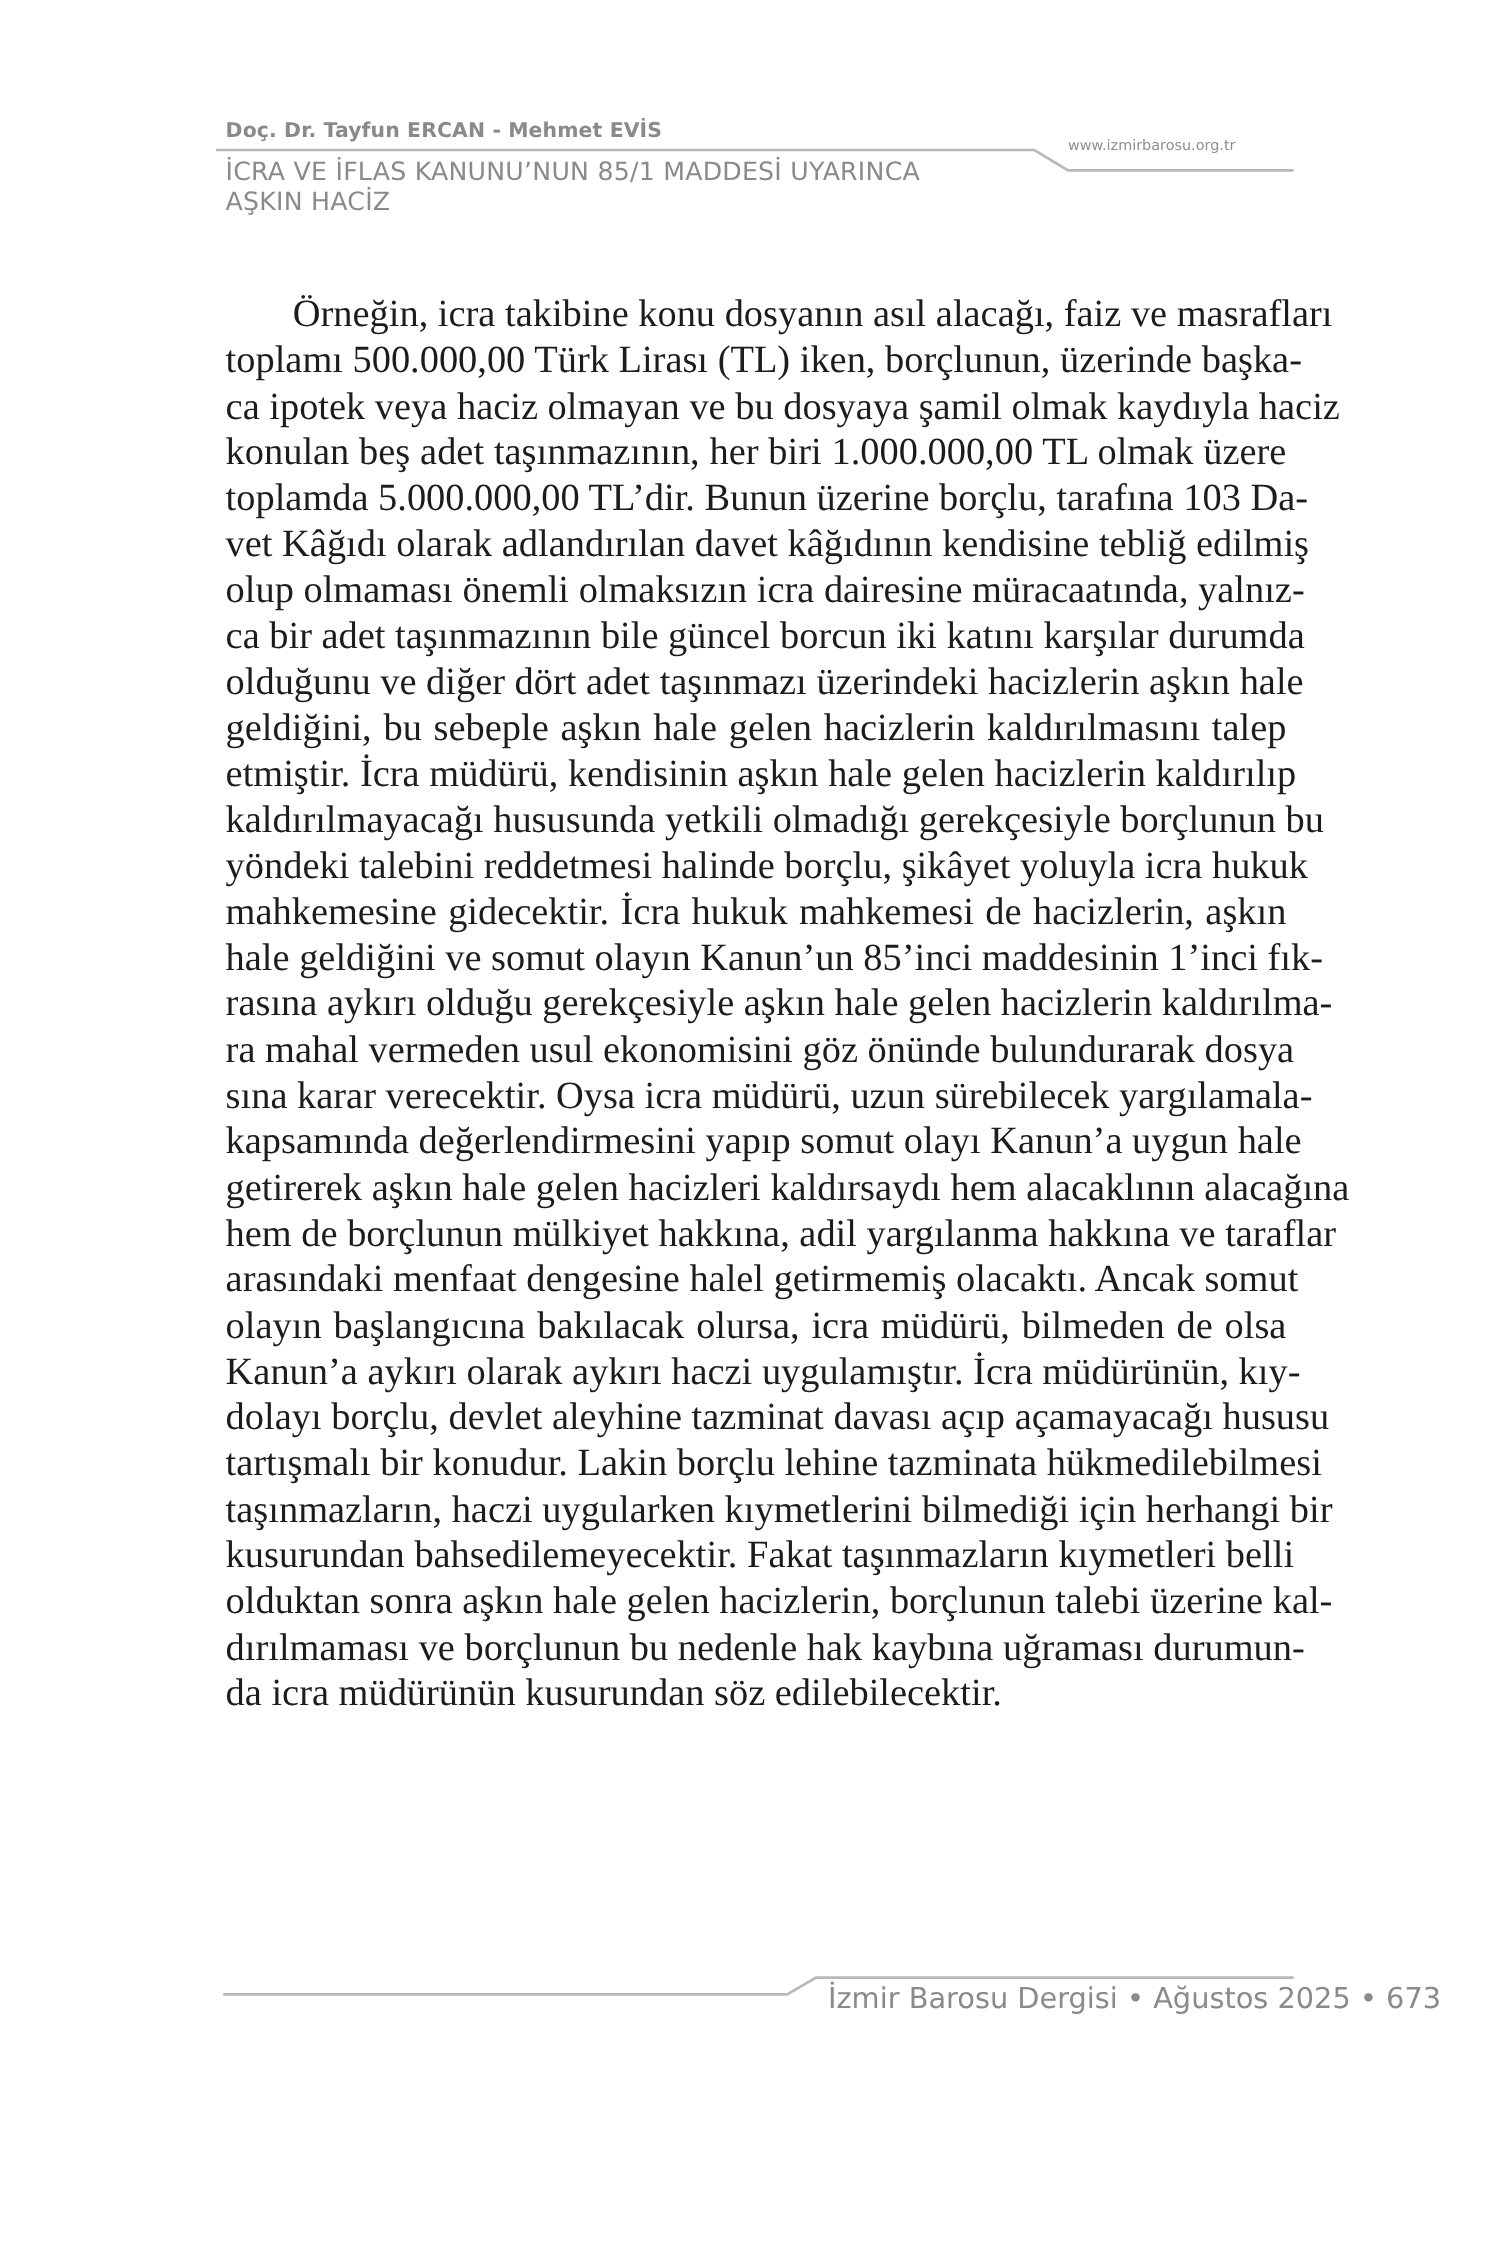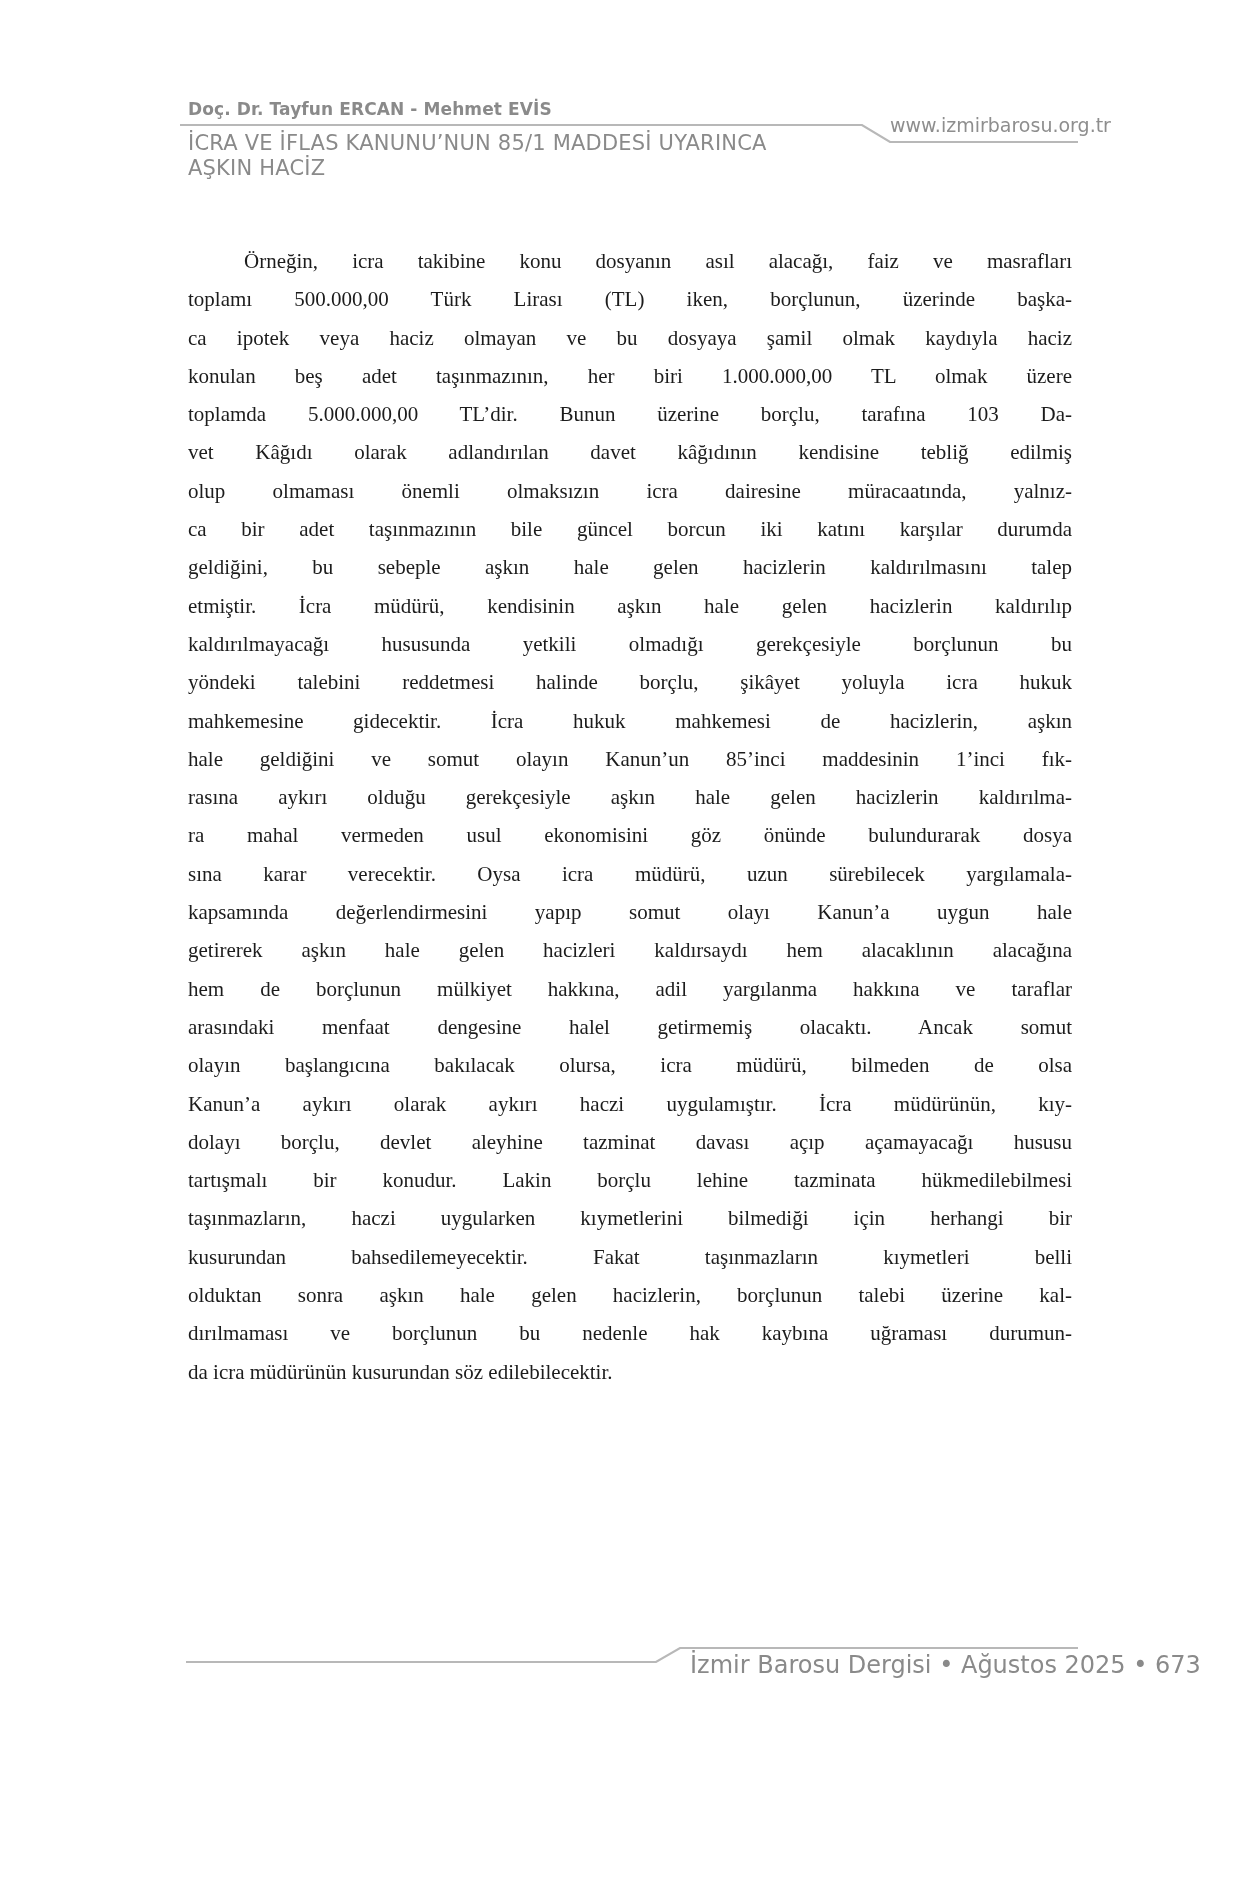--- a/index.html
+++ b/index.html
@@ -11,28 +11,28 @@
     font-family: "DejaVu Sans", sans-serif; font-weight: bold;
     font-size: 17px; color: #8a8a8a; letter-spacing: 0.1px; white-space: nowrap;
   }
   .hdr-title {
     position: absolute; left: 188px; top: 131px; width: 640px;
     font-family: "DejaVu Sans", sans-serif; font-weight: normal;
     font-size: 21px; line-height: 25px; color: #8a8a8a; letter-spacing: 0.2px;
   }
   .hdr-url {
     position: absolute; left: 890px; top: 114px;
-    font-family: "DejaVu Sans", sans-serif; font-size: 19px; color: #8e8e8e; white-space: nowrap;
+    font-family: "DejaVu Sans", sans-serif; font-size: 12px; color: #8e8e8e; white-space: nowrap;
   }
   .rule { position: absolute; left: 0; top: 0; width: 1260px; height: 1890px; pointer-events: none; }
 
   .body-text {
     position: absolute; left: 188px; top: 242px; width: 884px;
     font-family: "Liberation Serif", "DejaVu Serif", serif;
-    font-size: 21px; line-height: 38.3px; color: #1c1c1c;
+    font-size: 32px; line-height: 38.3px; color: #1c1c1c;
     text-align: justify; hyphens: manual;
   }
   .body-text .line { display: block; text-align: justify; text-align-last: justify; white-space: nowrap; height: 38.3px; overflow: visible; }
   .body-text .line.first { text-indent: 56px; }
   .body-text .line.last { text-align-last: left; }
 
   .ftr {
     position: absolute; left: 690px; top: 1651px;
     font-family: "DejaVu Sans", sans-serif; font-size: 24px; color: #8a8a8a; white-space: nowrap;
   }
@@ -56,20 +56,21 @@
 
   <div class="body-text" id="body-text">
       <span class="line first">Örneğin, icra takibine konu dosyanın asıl alacağı, faiz ve masrafları</span>
       <span class="line">toplamı 500.000,00 Türk Lirası (TL) iken, borçlunun, üzerinde başka-</span>
       <span class="line">ca ipotek veya haciz olmayan ve bu dosyaya şamil olmak kaydıyla haciz</span>
       <span class="line">konulan beş adet taşınmazının, her biri 1.000.000,00 TL olmak üzere</span>
       <span class="line">toplamda 5.000.000,00 TL’dir. Bunun üzerine borçlu, tarafına 103 Da-</span>
       <span class="line">vet Kâğıdı olarak adlandırılan davet kâğıdının kendisine tebliğ edilmiş</span>
       <span class="line">olup olmaması önemli olmaksızın icra dairesine müracaatında, yalnız-</span>
       <span class="line">ca bir adet taşınmazının bile güncel borcun iki katını karşılar durumda</span>
+      <span class="line">olduğunu ve diğer dört adet taşınmazı üzerindeki hacizlerin aşkın hale</span>
       <span class="line">geldiğini, bu sebeple aşkın hale gelen hacizlerin kaldırılmasını talep</span>
       <span class="line">etmiştir. İcra müdürü, kendisinin aşkın hale gelen hacizlerin kaldırılıp</span>
       <span class="line">kaldırılmayacağı hususunda yetkili olmadığı gerekçesiyle borçlunun bu</span>
       <span class="line">yöndeki talebini reddetmesi halinde borçlu, şikâyet yoluyla icra hukuk</span>
       <span class="line">mahkemesine gidecektir. İcra hukuk mahkemesi de hacizlerin, aşkın</span>
       <span class="line">hale geldiğini ve somut olayın Kanun’un 85’inci maddesinin 1’inci fık-</span>
       <span class="line">rasına aykırı olduğu gerekçesiyle aşkın hale gelen hacizlerin kaldırılma-</span>
       <span class="line">ra mahal vermeden usul ekonomisini göz önünde bulundurarak dosya</span>
       <span class="line">sına karar verecektir. Oysa icra müdürü, uzun sürebilecek yargılamala-</span>
       <span class="line">kapsamında değerlendirmesini yapıp somut olayı Kanun’a uygun hale</span>

